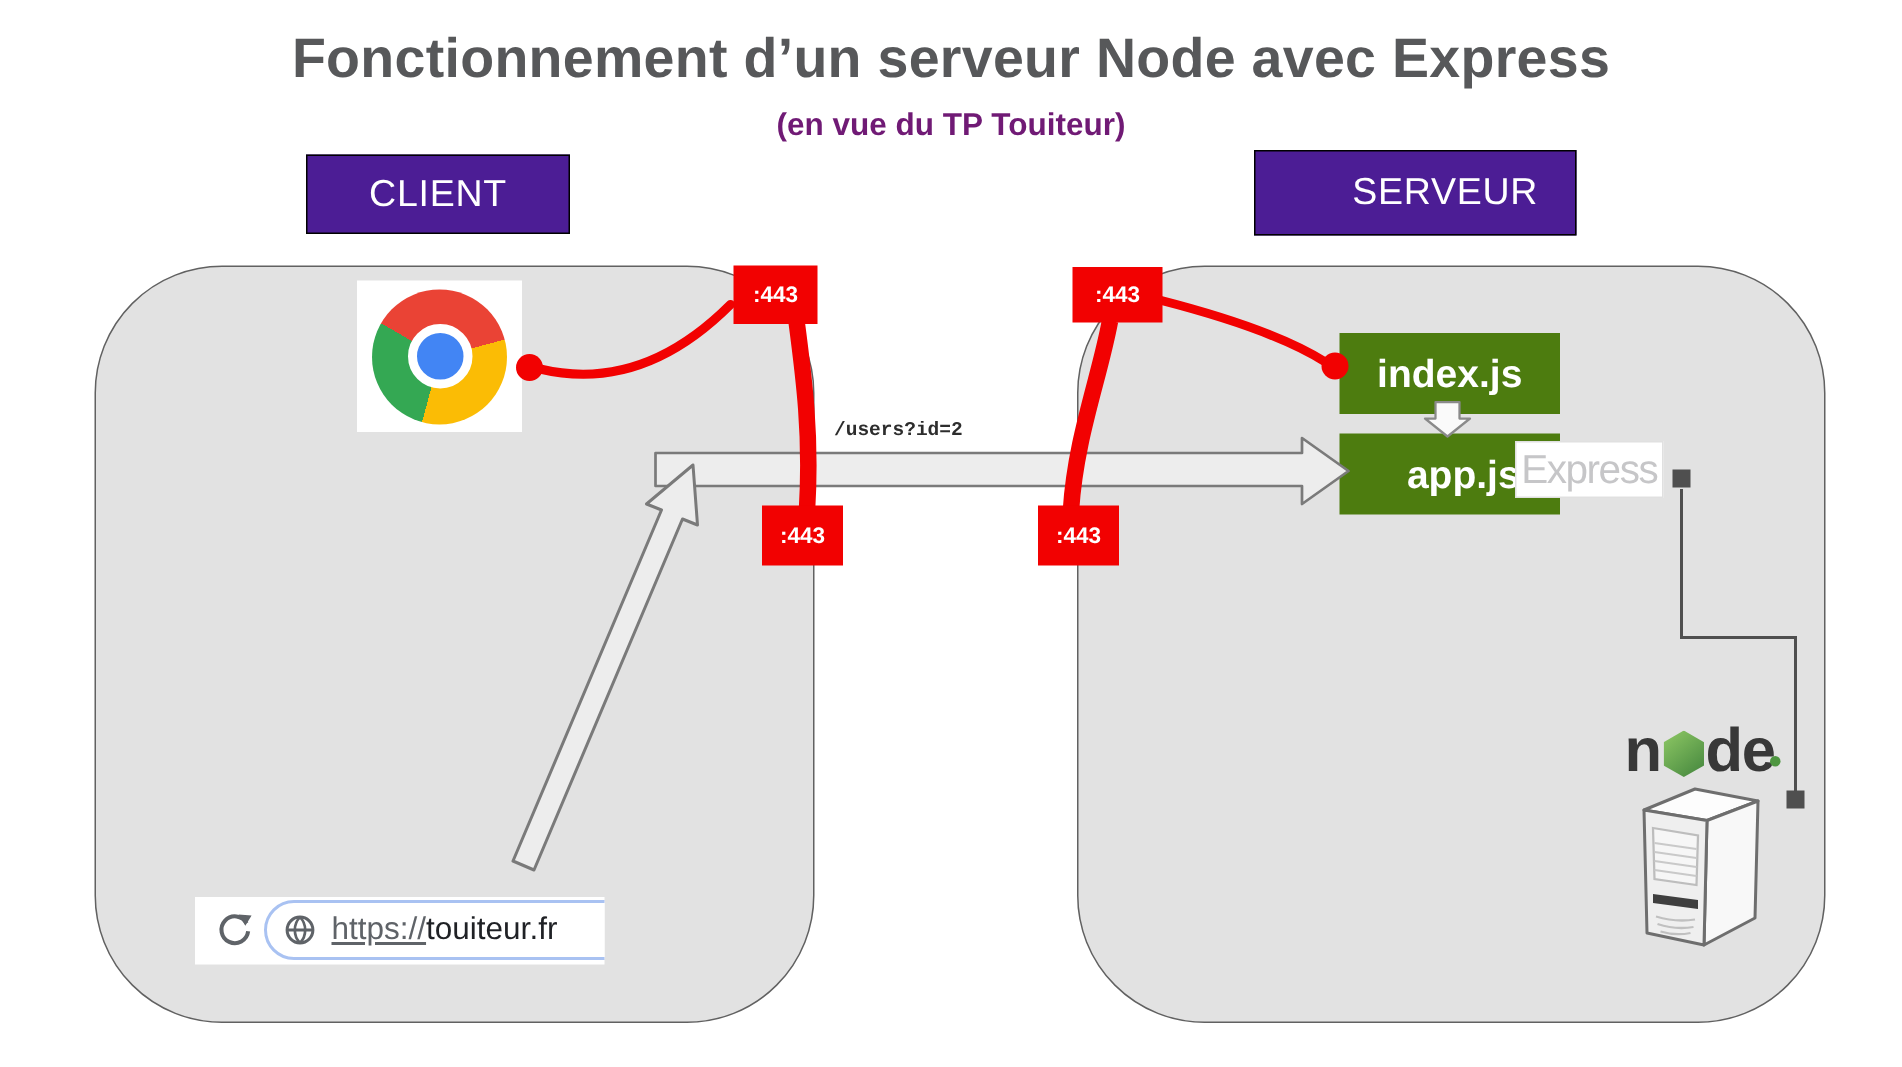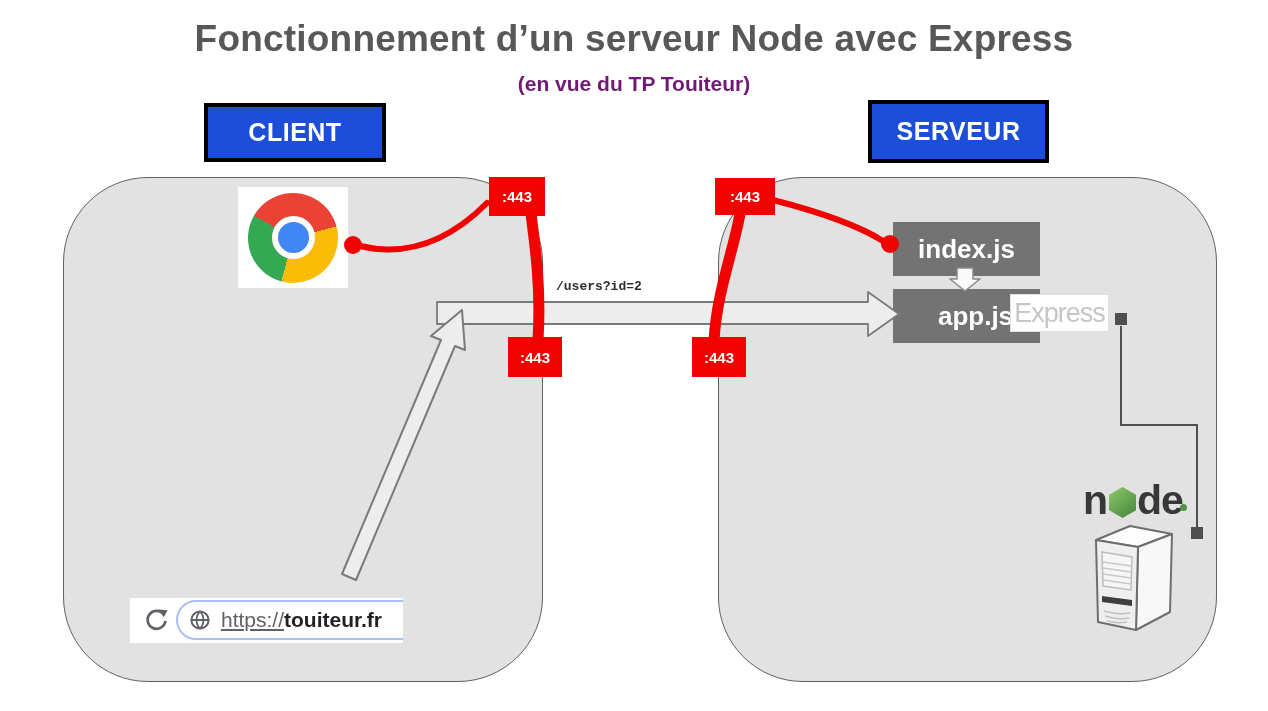--- a/index.html
+++ b/index.html
@@ -5,54 +5,54 @@
   html,body{margin:0;padding:0;background:#ffffff;}
   #canvas{
     position:relative;width:1268px;height:711px;background:#ffffff;
     font-family:"Liberation Sans",sans-serif;overflow:hidden;border-radius:15px;
   }
   .abs{position:absolute;}
   
   .title-main{left:0;right:0;top:18px;text-align:center;font-size:37px;font-weight:bold;color:#57585a;letter-spacing:.2px;z-index:5;}
   .title-sub{left:0;right:0;top:72px;text-align:center;font-size:21px;font-weight:bold;color:#701a75;z-index:5;}
   
-  .tag{background:#1d4ed8;color:#fff;font-weight:bold;font-size:25px;display:flex;align-items:center;justify-content:center;z-index:5;border:4px solid #000000;letter-spacing:.5px;}
+  .tag{background:#4c1d95;color:#fff;font-weight:normal;font-size:25px;display:flex;align-items:center;justify-content:center;z-index:5;border:1px solid #000000;letter-spacing:.5px;}
   .tag-client{left:204px;top:103px;width:174px;height:51px;}
-  .tag-server{left:868px;top:100px;width:173px;height:55px;}
+  .tag-server{left:836px;top:100px;width:173px;height:55px;padding-left:40px;}
   
   .panel{background:#e2e2e2;border:1.6px solid #616161;border-radius:85px;z-index:1;box-sizing:border-box;}
   .panel-client{left:63px;top:177px;width:480px;height:505px;}
   .panel-server{left:718px;top:177px;width:499px;height:505px;}
   
   .chrome{left:238px;top:187px;width:110px;height:101px;background:#fff;display:flex;align-items:center;justify-content:center;z-index:2;}
   .chrome-ball{width:90px;height:90px;border-radius:50%;
     background:conic-gradient(#ea4335 0deg 75deg,#fbbc05 75deg 195deg,#34a853 195deg 300deg,#ea4335 300deg 360deg);
     display:flex;align-items:center;justify-content:center;}
   .chrome-hub{width:31px;height:31px;border-radius:50%;background:#4285f4;border:6px solid #ffffff;}
   
-  .filebox{background:#737373;color:#fff;font-weight:bold;font-size:26px;display:flex;align-items:center;justify-content:center;z-index:2;}
+  .filebox{background:#4d7c0f;color:#fff;font-weight:bold;font-size:26px;display:flex;align-items:center;justify-content:center;z-index:2;}
   .index-box{left:893px;top:222px;width:147px;height:54px;}
   .app-box{left:893px;top:289px;width:147px;height:54px;padding-right:30px;box-sizing:border-box;padding-left:48px;}
   .express{left:1010px;top:294px;width:97px;height:36px;background:#fff;border:1px solid #e0e0e0;color:#c6c6c8;
     font-size:27px;font-weight:normal;letter-spacing:-1px;display:flex;align-items:center;justify-content:center;z-index:3;}
   
   .badge{background:#f20101;color:#fff;font-weight:bold;font-size:15px;display:flex;align-items:center;justify-content:center;z-index:6;}
   .badge-tl{left:489px;top:177px;width:56px;height:39px;}
   .badge-tr{left:715px;top:178px;width:60px;height:37px;}
   .badge-bl{left:508px;top:337px;width:54px;height:40px;}
   .badge-br{left:692px;top:337px;width:54px;height:40px;}
   .requete{left:580px;top:333px;width:93px;height:45px;background:#6a6a6a;color:#fff;font-weight:bold;font-size:18px;display:flex;align-items:center;justify-content:center;z-index:6;}
   .path-label{left:556px;top:279px;font-family:"Liberation Mono","DejaVu Sans Mono",monospace;font-weight:bold;font-size:13px;color:#2d2d2d;z-index:6;}
   
   .url-strip{left:130px;top:598px;width:273px;height:45px;background:#ffffff;z-index:6;overflow:hidden;}
   .reload{position:absolute;left:13px;top:9px;width:27px;height:27px;}
   .url-pill{position:absolute;left:46px;top:2px;width:290px;height:40px;border:2px solid #a9c2f2;border-radius:21px;box-sizing:border-box;display:flex;align-items:center;padding-left:11px;gap:10px;background:#fff;}
   .url-text{font-size:21px;white-space:nowrap;}
   .url-scheme{color:#5f6368;text-decoration:underline;}
-  .url-domain{color:#1f2125;font-weight:700;}
+  .url-domain{color:#1f2125;font-weight:400;}
   
   .node-logo{left:1083px;top:480px;display:flex;align-items:center;z-index:2;color:#383838;font-weight:800;font-size:41px;letter-spacing:-1px;line-height:1;}
   .node-hex{width:27px;height:31px;margin:4px 1px 0 2px;background:linear-gradient(140deg,#8fc965,#43853d);
     clip-path:polygon(50% 0,100% 25%,100% 75%,50% 100%,0 75%,0 25%);}
   .node-dot{position:absolute;left:97px;top:24px;width:7px;height:7px;border-radius:50%;background:#4e9640;}
   .tower{left:1086px;top:512px;z-index:2;}
 </style>
 </head>
 <body>
 

